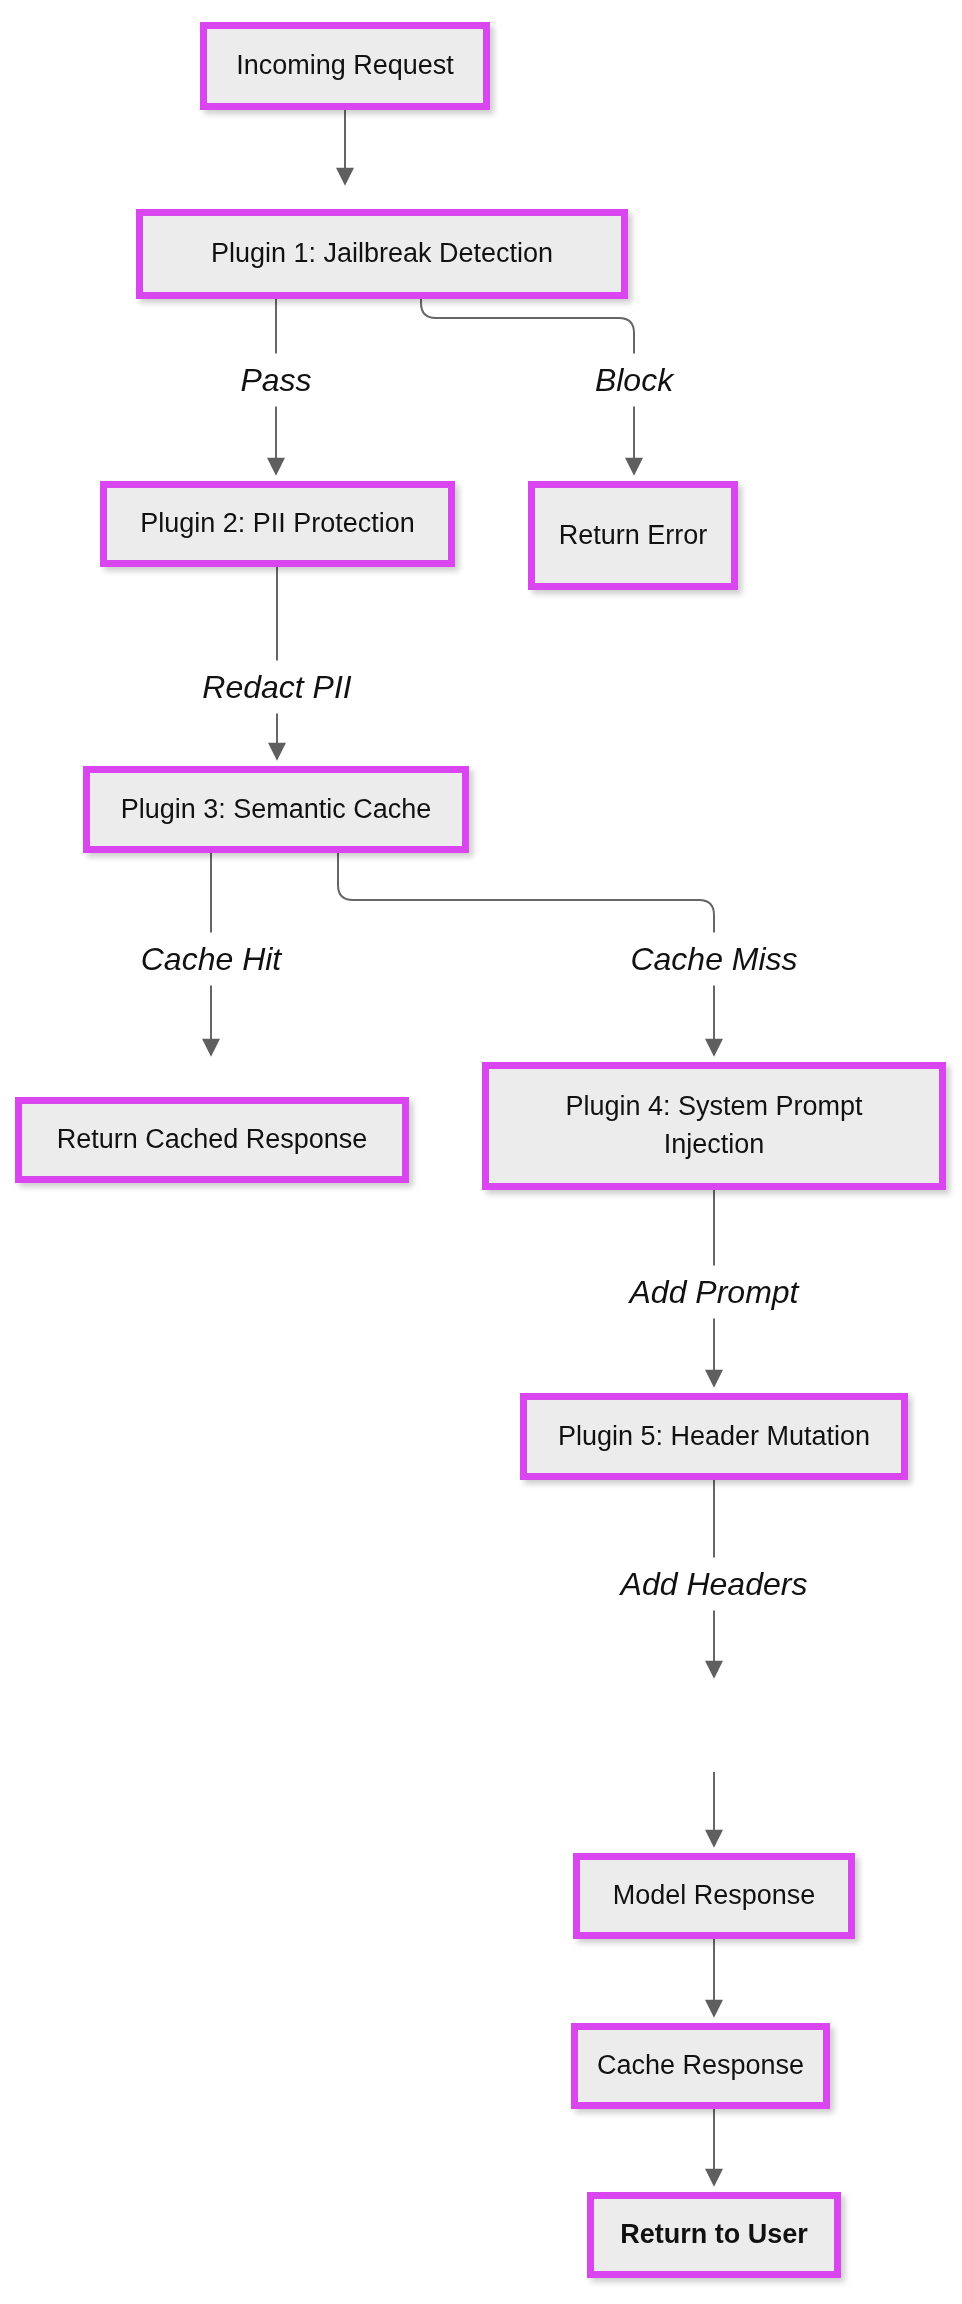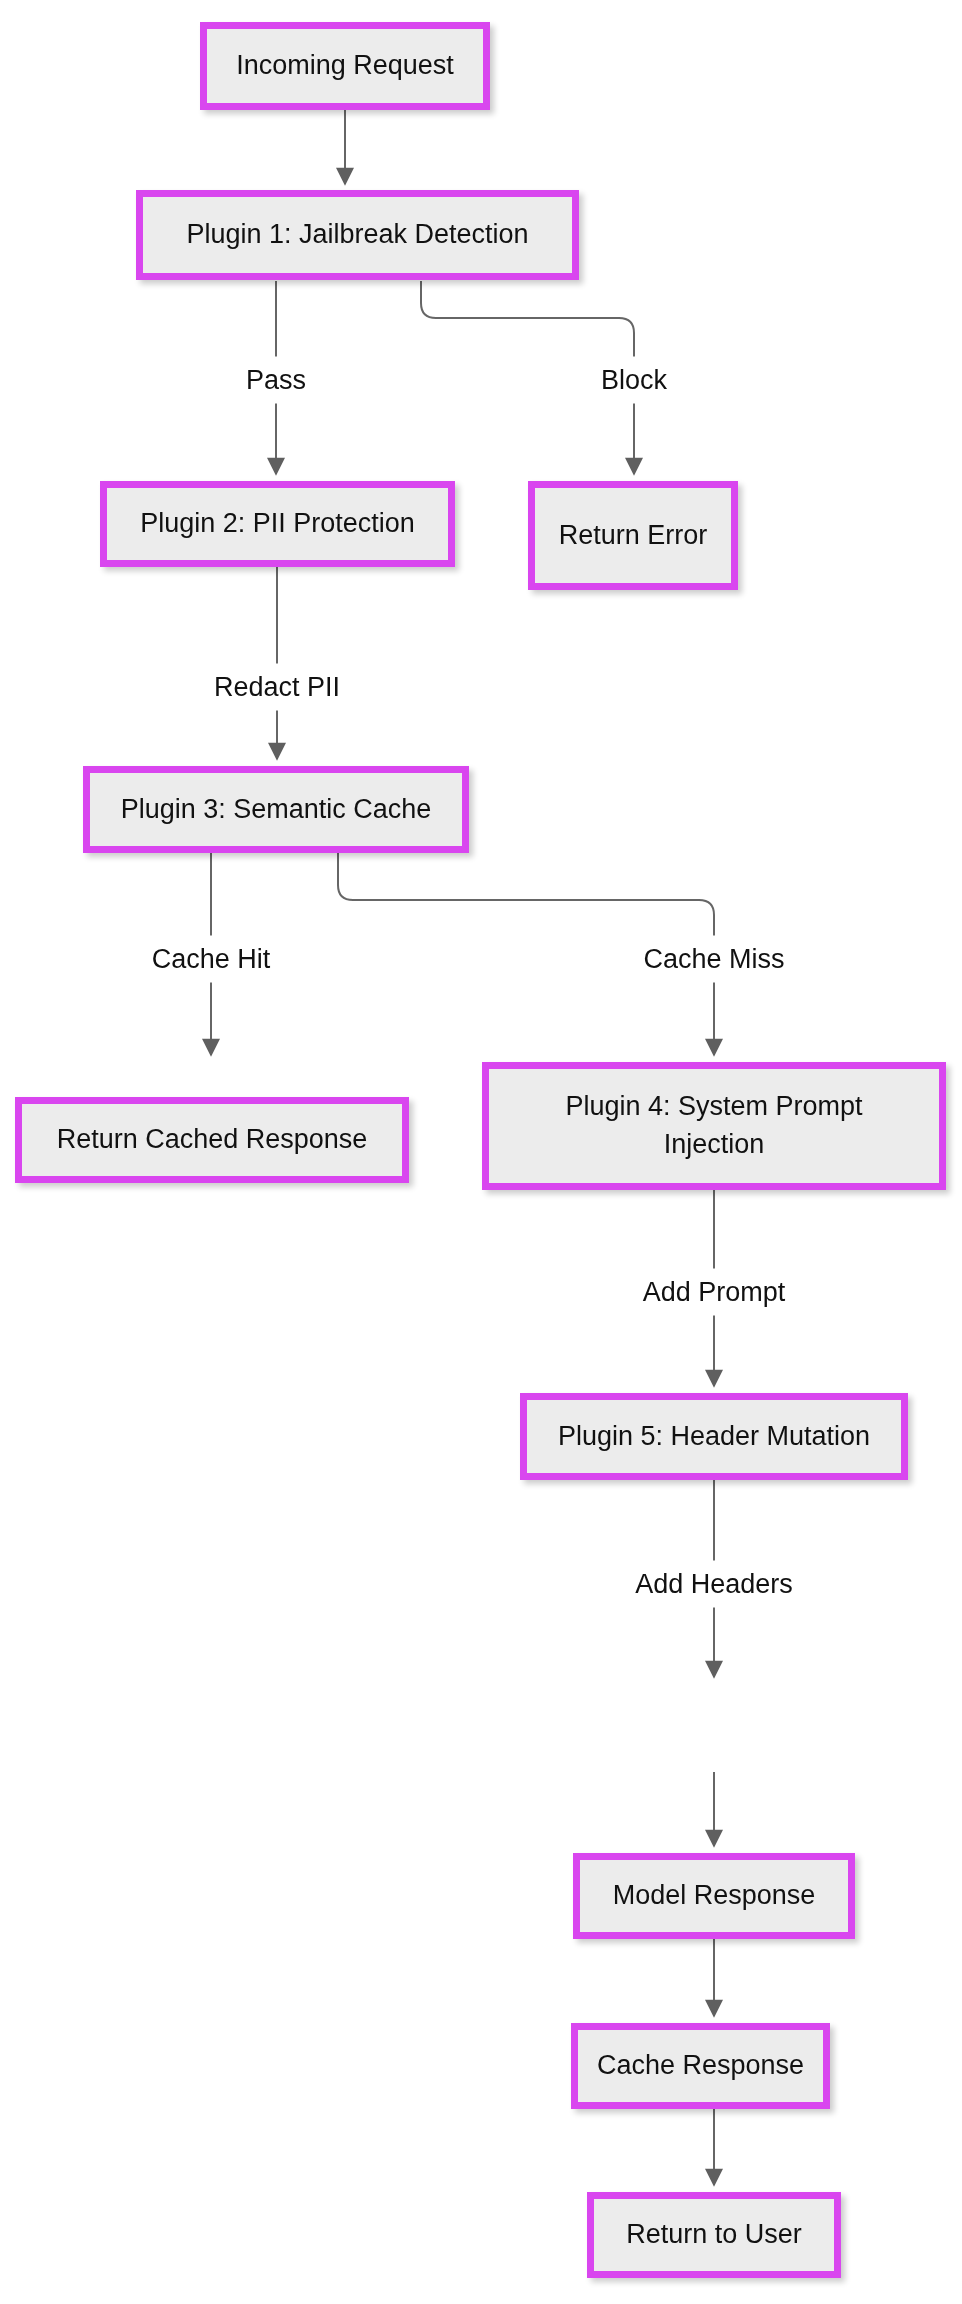--- a/index.html
+++ b/index.html
@@ -34,23 +34,24 @@
     font-size: 27px;
     line-height: 1.4;
     color: #111111;
     white-space: pre-line;
   }
   .edge-label {
     position: absolute;
     transform: translate(-50%, -50%);
     background: #ffffff;
     padding: 8px 8px;
-    font-size: 27px;
+    font-size: 32px;
     color: #111111;
     white-space: nowrap;
+    font-style: italic;
   }
 </style>
 </head>
 <body>
 
 <div class="canvas">
 
   <svg class="edges" viewBox="0 0 962 2304" xmlns="http://www.w3.org/2000/svg">
     <defs>
       <marker id="arrow" viewBox="0 0 10 10" refX="9" refY="5" markerWidth="11" markerHeight="9" orient="auto">
@@ -65,41 +66,41 @@
     <path class="edge" d="M338,853 L338,885 Q338,900 353,900 L699,900 Q714,900 714,915 L714,1055" marker-end="url(#arrow)"></path>
     <path class="edge" d="M714,1190 L714,1386" marker-end="url(#arrow)"></path>
     <path class="edge" d="M714,1480 L714,1677" marker-end="url(#arrow)"></path>
     <path class="edge" d="M714,1772 L714,1846" marker-end="url(#arrow)"></path>
     <path class="edge" d="M714,1939 L714,2016" marker-end="url(#arrow)"></path>
     <path class="edge" d="M714,2109 L714,2185" marker-end="url(#arrow)"></path>
   </svg>
 
   <div class="node" style="left:200px; top:22px; width:290px; height:88px;">Incoming Request</div>
 
-  <div class="node" style="left:136px; top:190px; width:443px; height:90px;">Plugin 1: Jailbreak Detection</div>
+  <div class="node" style="left:136px; top:209px; width:492px; height:90px;">Plugin 1: Jailbreak Detection</div>
 
   <div class="node" style="left:100px; top:481px; width:355px; height:86px;">Plugin 2: PII Protection</div>
 
   <div class="node" style="left:528px; top:481px; width:210px; height:109px;">Return Error</div>
 
   <div class="node" style="left:83px; top:766px; width:386px; height:87px;">Plugin 3: Semantic Cache</div>
 
   <div class="node" style="left:15px; top:1062px; width:394px; height:86px;margin-top:35px;">Return Cached Response</div>
 
   <div class="node" style="left:482px; top:1062px; width:464px; height:128px;">Plugin 4: System Prompt
 Injection</div>
 
   <div class="node" style="left:520px; top:1393px; width:388px; height:87px;">Plugin 5: Header Mutation</div>
 
 
   <div class="node" style="left:573px; top:1853px; width:282px; height:86px;">Model Response</div>
 
   <div class="node" style="left:571px; top:2023px; width:259px; height:86px;">Cache Response</div>
 
-  <div class="node" style="left:587px; top:2192px; width:254px; height:86px;">Return to User</div>
+  <div class="node" style="left:587px; top:2192px; width:254px; height:86px;font-weight:bold;">Return to User</div>
 
   <div class="edge-label" style="left:276px; top:380px;">Pass</div>
 
   <div class="edge-label" style="left:634px; top:380px;">Block</div>
 
   <div class="edge-label" style="left:277px; top:687px;">Redact PII</div>
 
   <div class="edge-label" style="left:211px; top:959px;">Cache Hit</div>
 
   <div class="edge-label" style="left:714px; top:959px;text-align:center;">Cache Miss</div>

